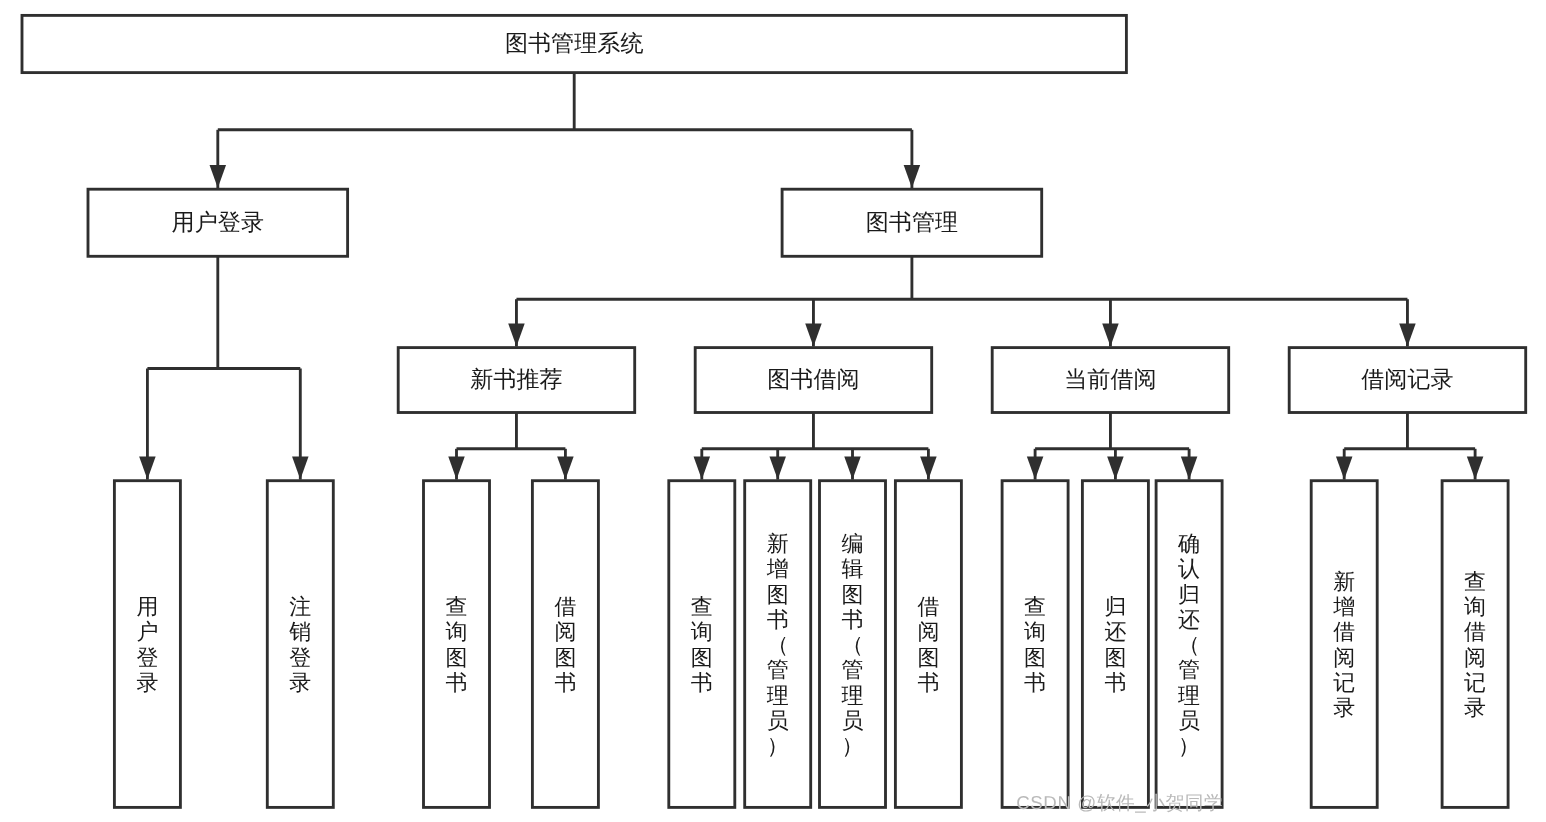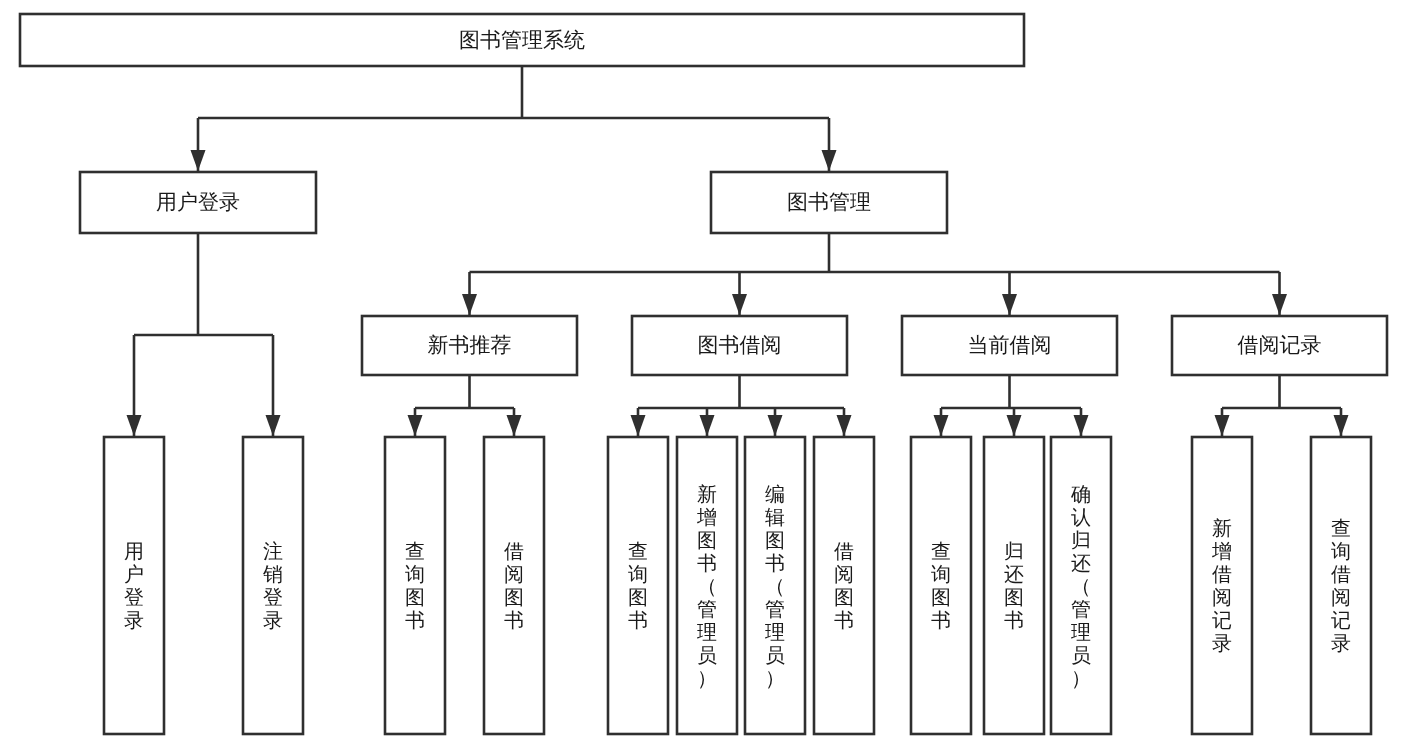--- a/index.html
+++ b/index.html
@@ -203,13 +203,14 @@
         <g>
           <rect x="1192" y="437" width="60" height="297" class="node-rect"></rect>
           <text x="1222" y="0" class="node-label-v"><tspan x="1222" y="535.36">新</tspan><tspan x="1222" y="558.36">增</tspan><tspan x="1222" y="581.36">借</tspan><tspan x="1222" y="604.36">阅</tspan><tspan x="1222" y="627.36">记</tspan><tspan x="1222" y="650.36">录</tspan></text>
         </g>
         <g>
           <rect x="1311" y="437" width="60" height="297" class="node-rect"></rect>
           <text x="1341" y="0" class="node-label-v"><tspan x="1341" y="535.36">查</tspan><tspan x="1341" y="558.36">询</tspan><tspan x="1341" y="581.36">借</tspan><tspan x="1341" y="604.36">阅</tspan><tspan x="1341" y="627.36">记</tspan><tspan x="1341" y="650.36">录</tspan></text>
         </g>
       </g>
   </svg>
+  <div class="watermark">CSDN @软件_小贺同学</div>
 </div>
 
 </body></html>

